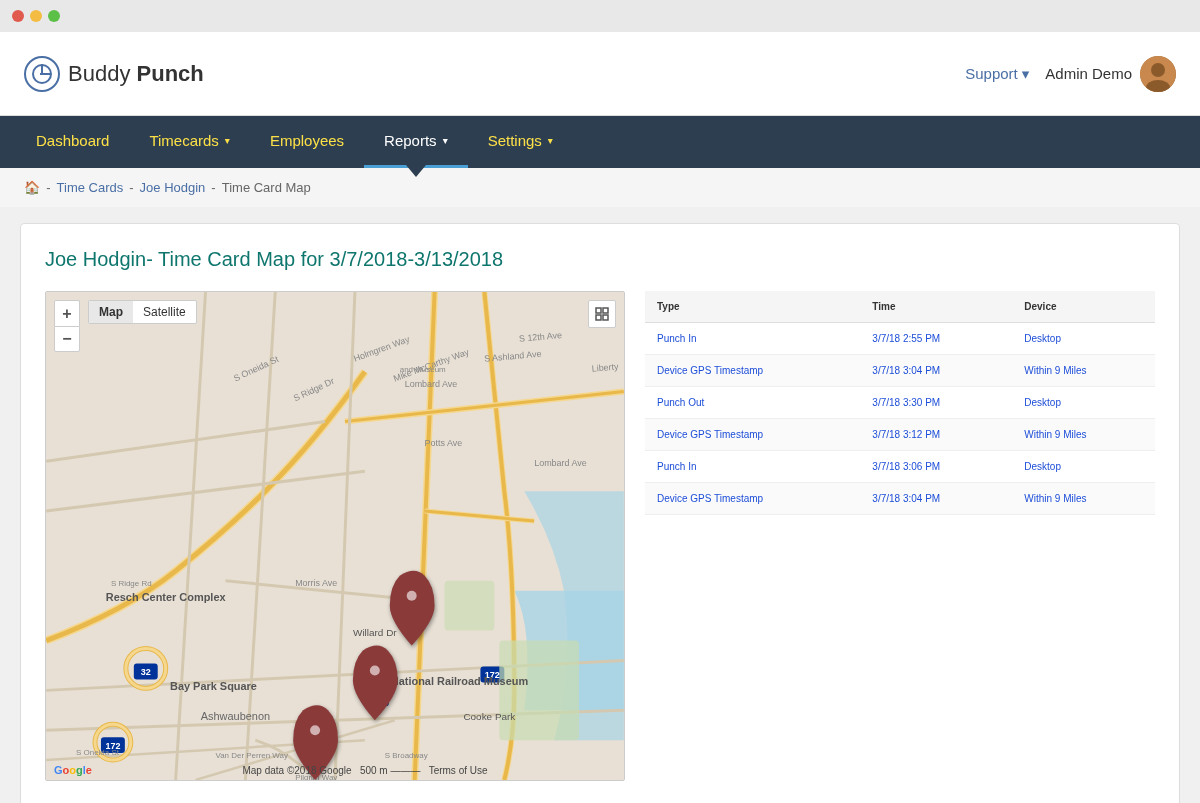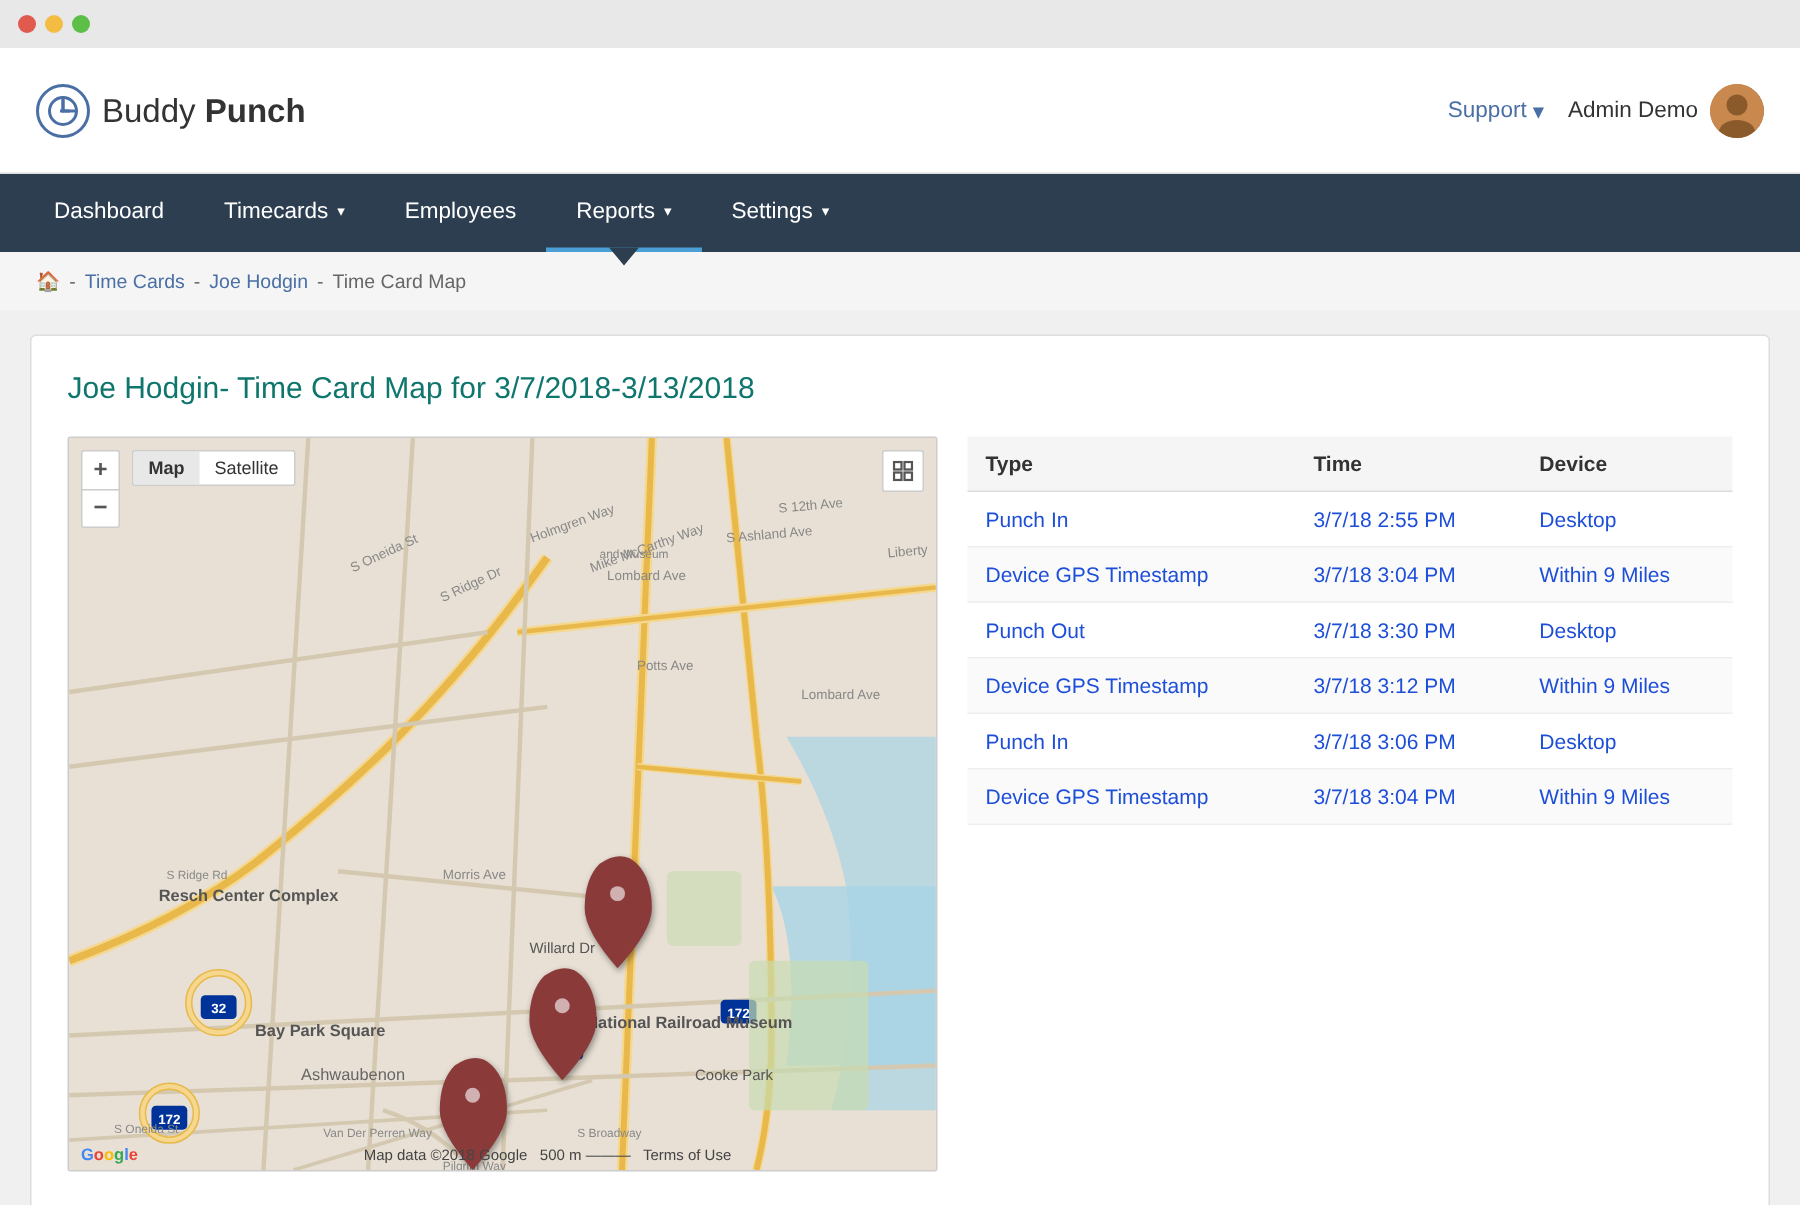--- a/index.html
+++ b/index.html
@@ -95,21 +95,21 @@
     
     .nav-bar {
       background: #2c3e50;
       display: flex;
       align-items: stretch;
       padding: 0 16px;
       height: 52px;
       position: relative;
     }
     .nav-item {
-      color: #ffffff;
+      color: #fde047;
       font-size: 15px;
       padding: 0 20px;
       display: flex;
       align-items: center;
       cursor: pointer;
       gap: 4px;
       white-space: nowrap;
       border-bottom: 3px solid transparent;
       position: relative;
     }
@@ -258,21 +258,21 @@
       text-align: center;
     }
 
     
     .table-container {
       flex: 1;
     }
     table {
       width: 100%;
       border-collapse: collapse;
-      font-size: 14px;
+      font-size: 10px;
     }
     thead tr {
       background: #f5f5f5;
     }
     thead th {
       text-align: left;
       padding: 10px 12px;
       font-weight: 600;
       color: #333;
       border-bottom: 1px solid #ddd;

